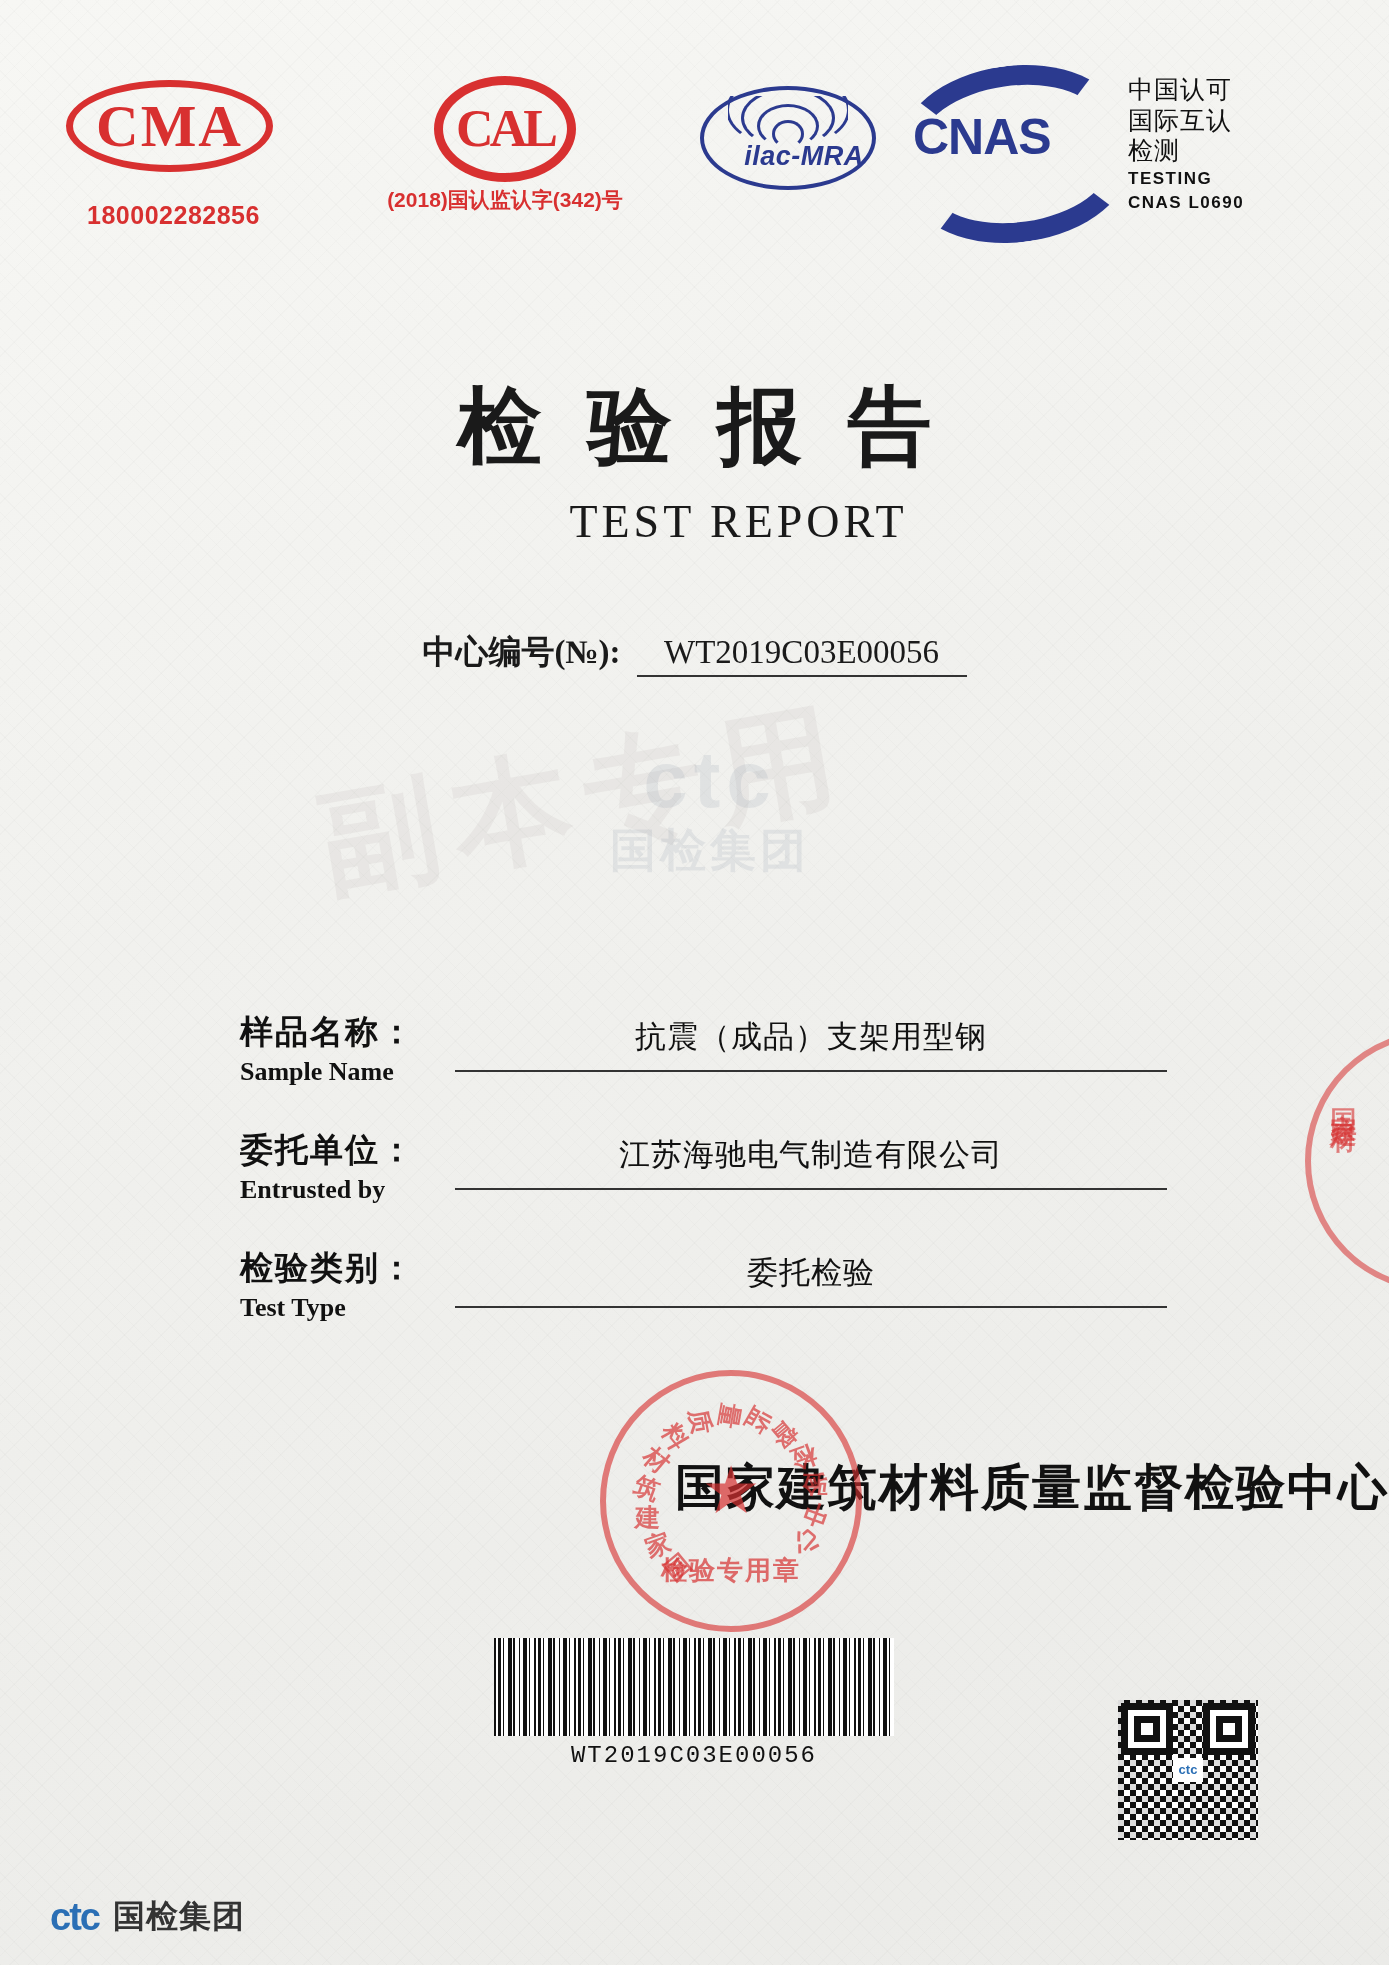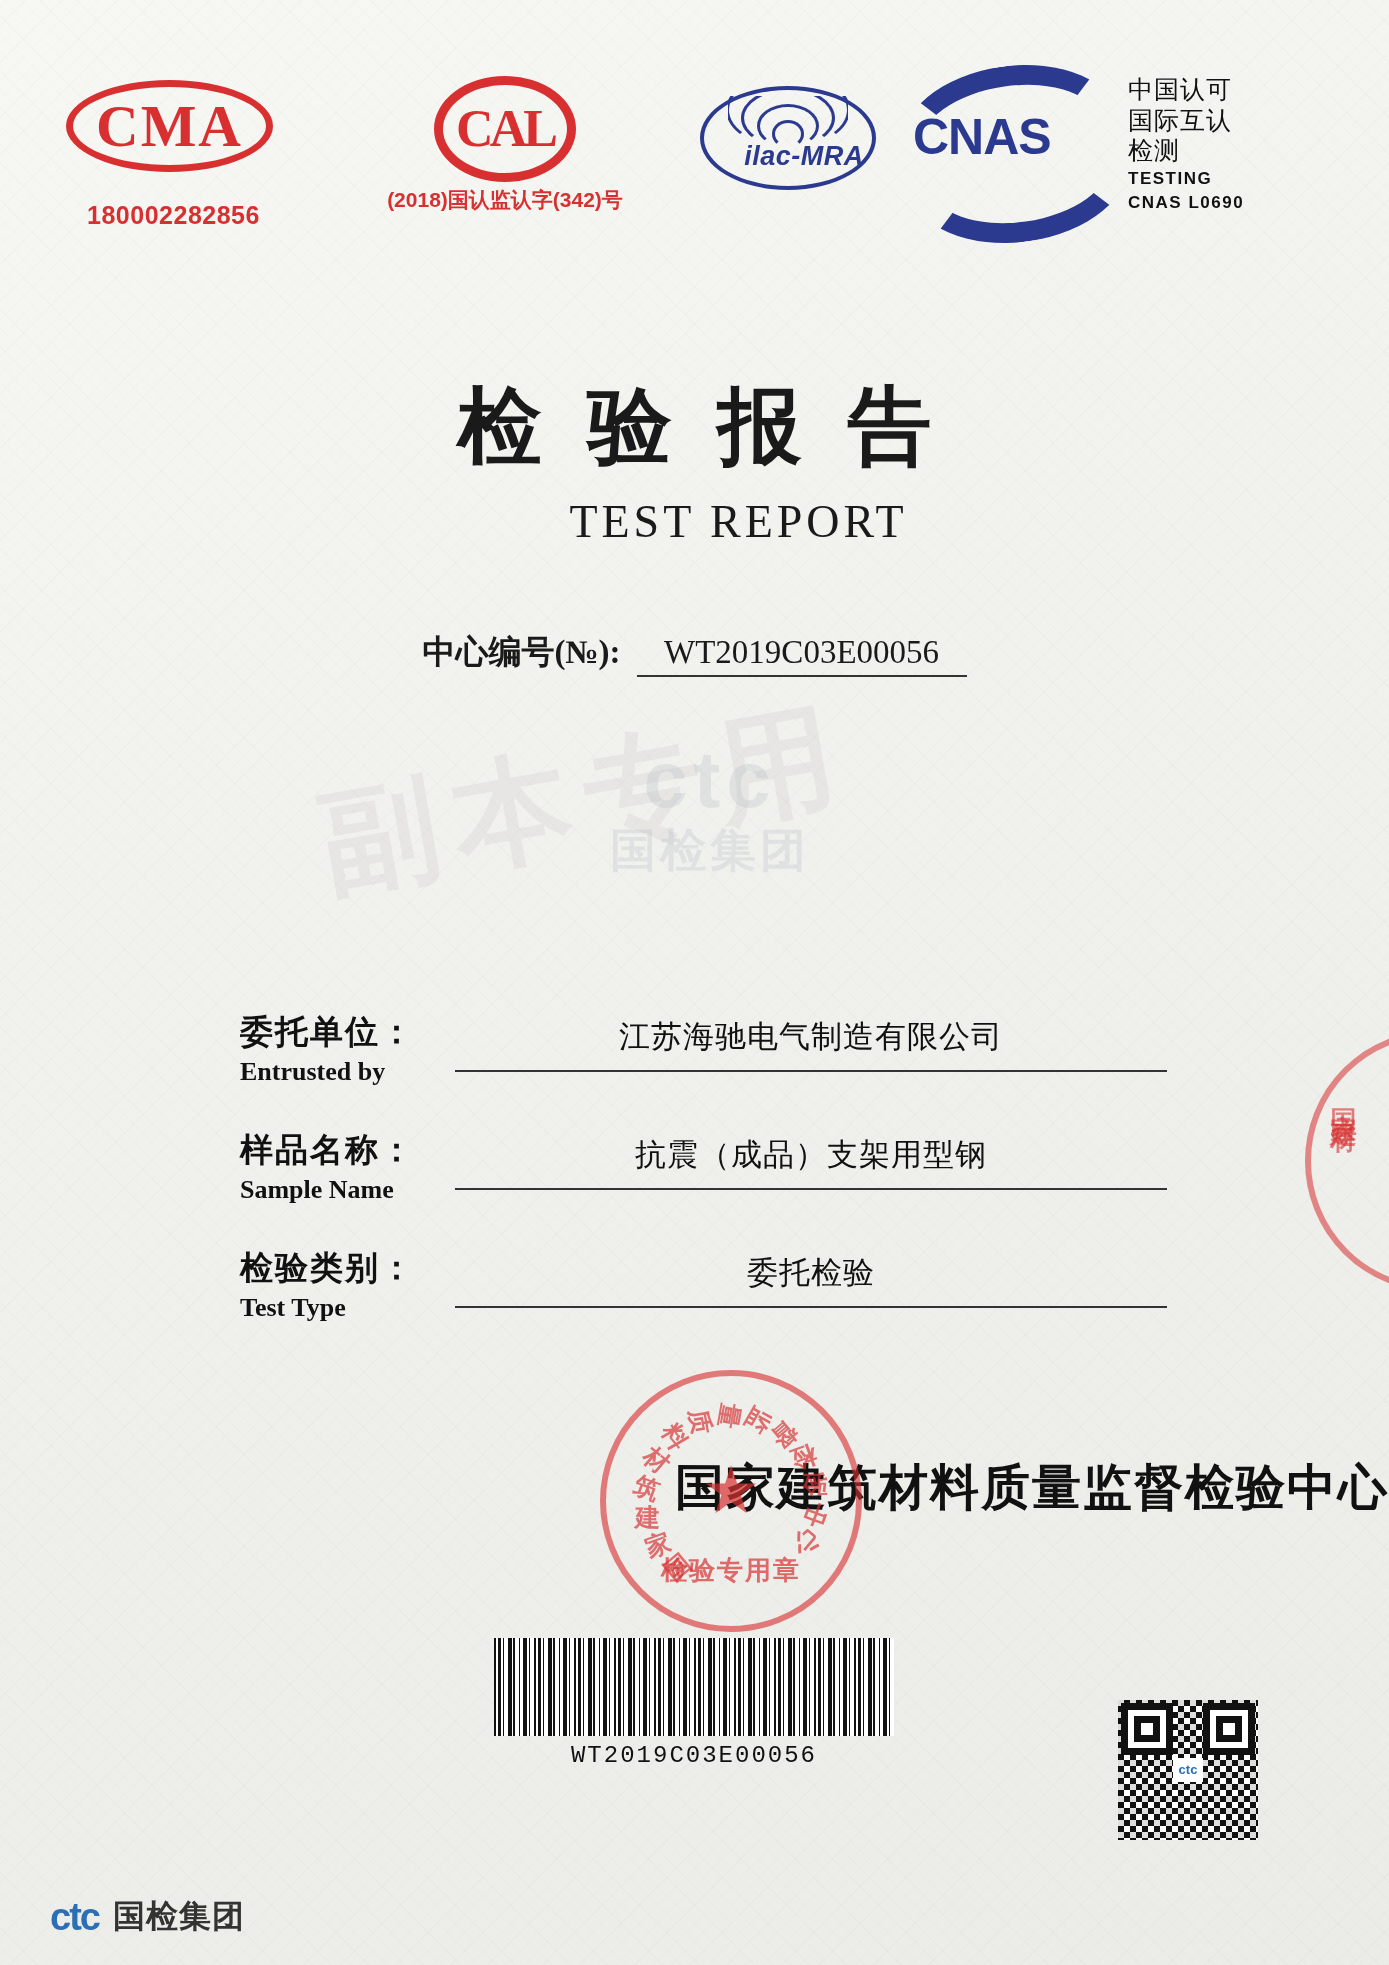--- a/index.html
+++ b/index.html
@@ -589,29 +589,29 @@
   <div class="title-en">TEST REPORT</div>
 
   <div class="report-no">
     <span class="report-no-label">中心编号(№):</span>
     <span class="report-no-value">WT2019C03E00056</span>
   </div>
 
   <div class="fields">
 
     <div class="field-row">
+      <div class="field-label-cn">样品名称：</div>
+      <div class="field-label-en">Sample Name</div>
+      <div class="field-value">抗震（成品）支架用型钢</div>
+    </div>
+
+    <div class="field-row">
       <div class="field-label-cn">委托单位：</div>
       <div class="field-label-en">Entrusted by</div>
       <div class="field-value">江苏海驰电气制造有限公司</div>
-    </div>
-
-    <div class="field-row">
-      <div class="field-label-cn">样品名称：</div>
-      <div class="field-label-en">Sample Name</div>
-      <div class="field-value">抗震（成品）支架用型钢</div>
     </div>
 
     <div class="field-row">
       <div class="field-label-cn">检验类别：</div>
       <div class="field-label-en">Test Type</div>
       <div class="field-value">委托检验</div>
     </div>
   </div>
 
   <div class="center-cn">国家建筑材料质量监督检验中心</div>

